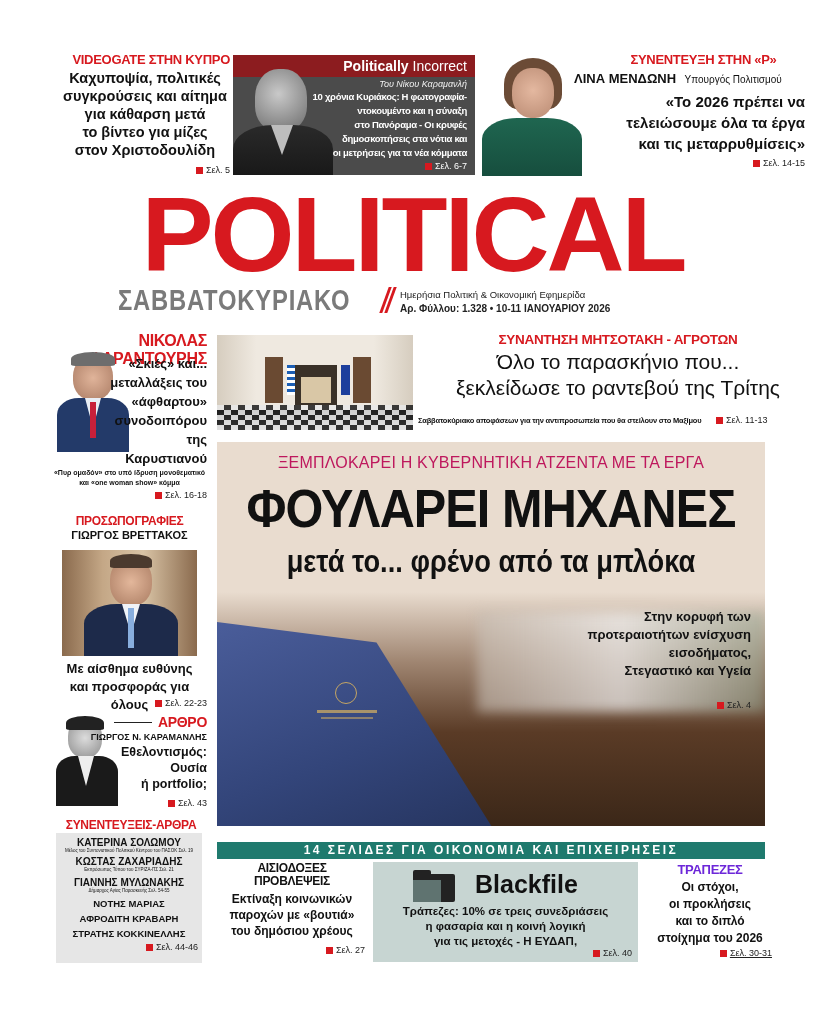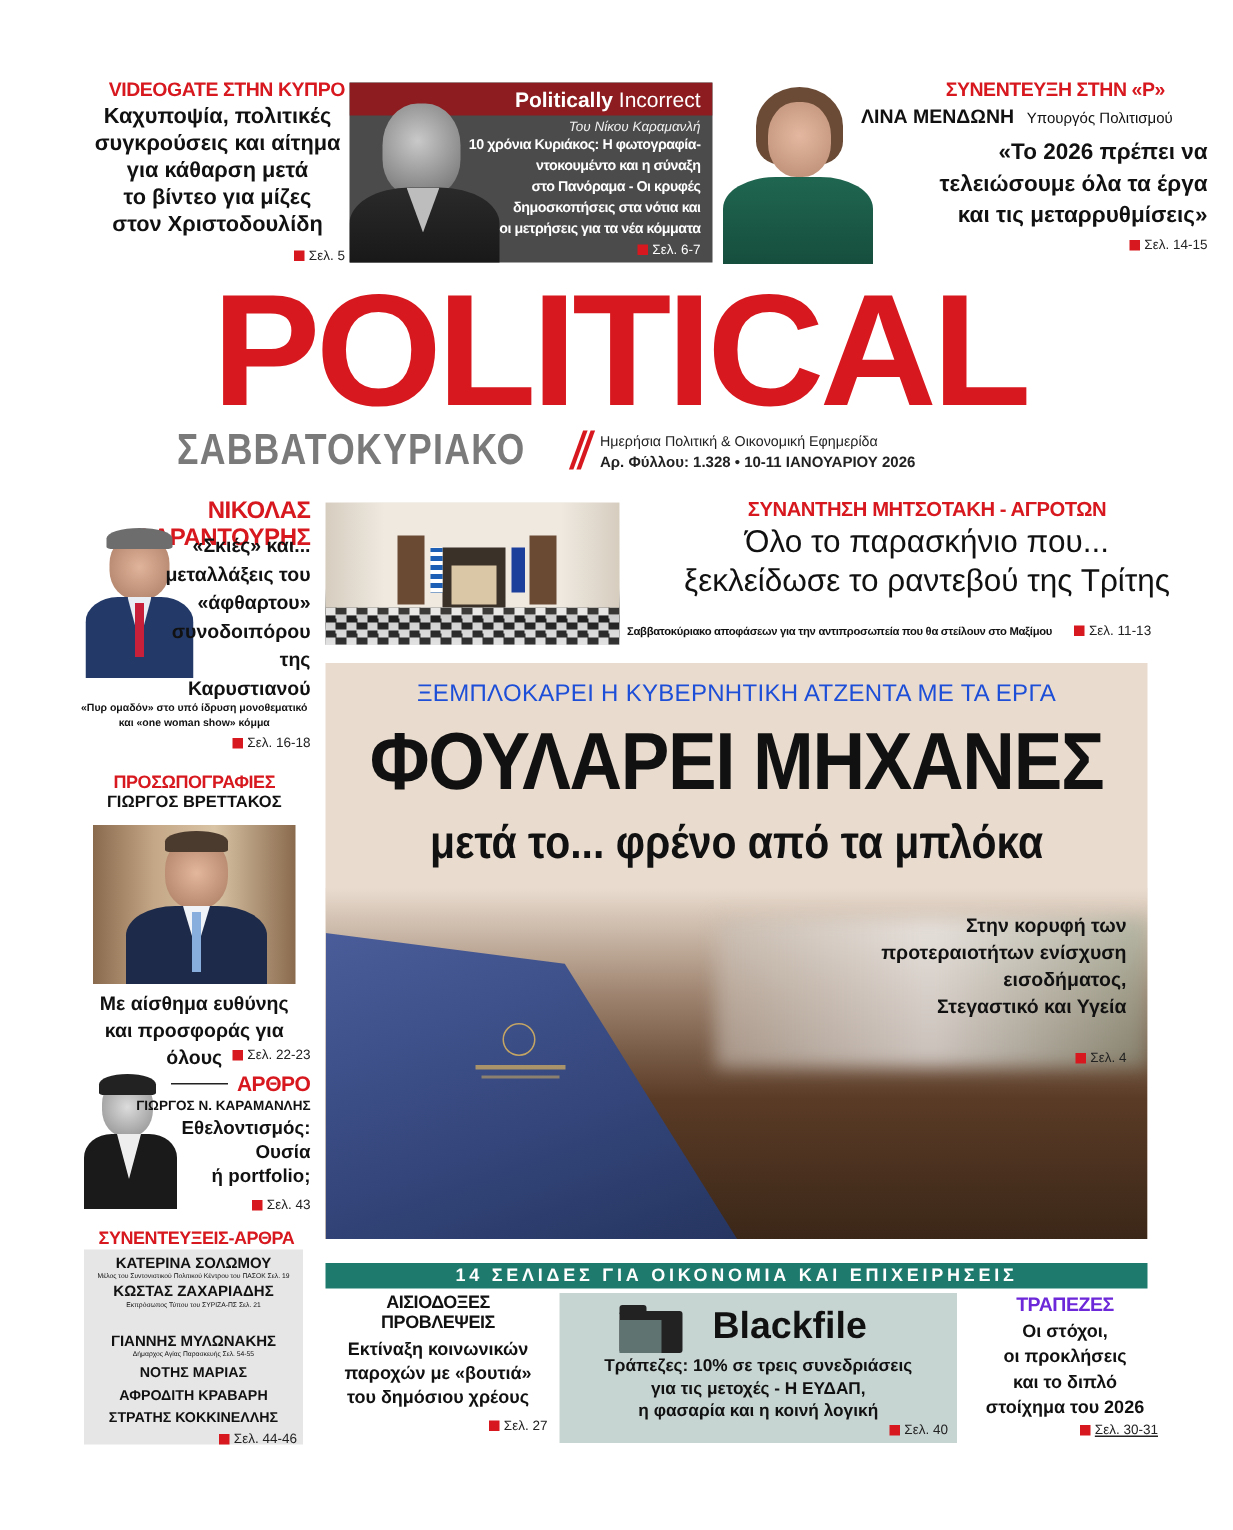--- a/index.html
+++ b/index.html
@@ -157,21 +157,21 @@
 <div class="abs kicker center" style="left:56px;top:818px;width:150px;font-size:12px;">ΣΥΝΕΝΤΕΥΞΕΙΣ-ΑΡΘΡΑ</div>
 <div class="abs" style="left:56px;top:833px;width:146px;height:130px;background:#e6e6e6;padding:4px 4px 0 4px;">
   <div class="center">
     <div class="bold" style="font-size:10px;">ΚΑΤΕΡΙΝΑ ΣΟΛΩΜΟΥ</div>
     <div style="font-size:4.5px;line-height:6px;">Μέλος του Συντονιστικού Πολιτικού Κέντρου του ΠΑΣΟΚ Σελ. 19</div>
   </div>
   <div class="center" style="margin-top:2px;">
     <div class="bold" style="font-size:10px;">ΚΩΣΤΑΣ ΖΑΧΑΡΙΑΔΗΣ</div>
     <div style="font-size:4.5px;line-height:6px;">Εκπρόσωπος Τύπου του ΣΥΡΙΖΑ-ΠΣ Σελ. 21</div>
   </div>
-  <div class="center" style="margin-top:16px;">
+  <div class="center" style="margin-top:4px;">
     <div class="bold" style="font-size:10px;">ΓΙΑΝΝΗΣ ΜΥΛΩΝΑΚΗΣ</div>
     <div style="font-size:4.5px;line-height:6px;">Δήμαρχος Αγίας Παρασκευής Σελ. 54-55</div>
   </div>
   <div class="center bold" style="font-size:9.5px;margin-top:4px;">ΝΟΤΗΣ ΜΑΡΙΑΣ</div>
   <div class="center bold" style="font-size:9.5px;margin-top:4px;">ΑΦΡΟΔΙΤΗ ΚΡΑΒΑΡΗ</div>
   <div class="center bold" style="font-size:9.5px;margin-top:4px;">ΣΤΡΑΤΗΣ ΚΟΚΚΙΝΕΛΛΗΣ</div>
   <div class="page-ref" style="margin-top:3px;">
       <span class="sq"></span>
       <span>Σελ. 44-46</span>
     </div>
@@ -202,21 +202,21 @@
 
 <div class="abs" style="left:217px;top:442px;width:548px;height:384px;background:#e9dccf;overflow:hidden;">
 
   <div class="abs" style="left:0;top:150px;width:548px;height:234px;background:linear-gradient(180deg,rgba(233,220,207,1) 0%,rgba(110,75,50,0.6) 30%,#5a3b26 60%,#3b2718 100%);">
     <div style="position:absolute;left:260px;top:20px;width:288px;height:100px;background:linear-gradient(90deg,rgba(200,190,180,0.6),rgba(240,240,240,0.7),rgba(150,170,150,0.5));filter:blur(6px);"></div>
     <div style="position:absolute;left:0;top:30px;width:275px;height:205px;background:linear-gradient(160deg,#4a5d9a,#33457a 60%,#263560);clip-path:polygon(0 0,58% 10%,100% 100%,0 100%);"></div>
     <div style="position:absolute;left:118px;top:90px;width:22px;height:22px;border:1px solid #c4a564;border-radius:50%;"></div>
     <div style="position:absolute;left:100px;top:118px;width:60px;height:3px;background:#c4a564;opacity:0.8;"></div>
     <div style="position:absolute;left:104px;top:125px;width:52px;height:2px;background:#c4a564;opacity:0.6;"></div>
   </div>
-  <div class="abs center" style="left:0;top:12px;width:548px;font-size:16px;color:#1d4ed8;letter-spacing:0.2px;">ΞΕΜΠΛΟΚΑΡΕΙ Η ΚΥΒΕΡΝΗΤΙΚΗ ΑΤΖΕΝΤΑ ΜΕ ΤΑ ΕΡΓΑ</div>
+  <div class="abs center" style="left:0;top:12px;width:548px;font-size:16px;color:#be185d;letter-spacing:0.2px;">ΞΕΜΠΛΟΚΑΡΕΙ Η ΚΥΒΕΡΝΗΤΙΚΗ ΑΤΖΕΝΤΑ ΜΕ ΤΑ ΕΡΓΑ</div>
   <div class="abs center" style="left:0;top:34px;width:548px;font-size:54px;line-height:64px;font-weight:700;color:#111;letter-spacing:-1px;transform:scaleX(0.9);transform-origin:center top;">ΦΟΥΛΑΡΕΙ ΜΗΧΑΝΕΣ</div>
   <div class="abs center" style="left:0;top:100px;width:548px;font-size:31px;line-height:40px;font-weight:700;color:#111;transform:scaleX(0.88);transform-origin:center top;">μετά το... φρένο από τα μπλόκα</div>
   <div class="abs right bold" style="right:14px;top:166px;font-size:13px;line-height:18px;color:#111;">
     <div>Στην κορυφή των</div>
     <div>προτεραιοτήτων ενίσχυση</div>
     <div>εισοδήματος,</div>
     <div>Στεγαστικό και Υγεία</div>
   </div>
   <div class="abs page-ref" style="right:14px;top:258px;">
       <span class="sq"></span>
@@ -244,22 +244,22 @@
 
 <div class="abs" style="left:373px;top:862px;width:265px;height:100px;background:#c7d5d2;">
   <div class="abs" style="left:40px;top:8px;width:42px;height:32px;">
     <div style="position:absolute;left:0;top:0;width:18px;height:6px;background:#222;border-radius:2px 2px 0 0;"></div>
     <div style="position:absolute;left:0;top:4px;width:42px;height:28px;background:#222;border-radius:2px;"></div>
     <div style="position:absolute;left:0;top:10px;width:28px;height:22px;background:#5f7370;"></div>
   </div>
   <div class="abs bold" style="left:102px;top:8px;font-size:25px;color:#111;">Blackfile</div>
   <div class="abs center bold" style="left:0;top:42px;width:265px;font-size:11.5px;line-height:15px;color:#111;">
     <div>Τράπεζες: 10% σε τρεις συνεδριάσεις</div>
+    <div>η φασαρία και η κοινή λογική</div>
     <div>για τις μετοχές - Η ΕΥΔΑΠ,</div>
-    <div>η φασαρία και η κοινή λογική</div>
   </div>
   <div class="abs page-ref" style="right:6px;top:86px;">
       <span class="sq"></span>
       <span>Σελ. 40</span>
     </div>
 </div>
 
 <div class="abs" style="left:640px;top:862px;width:140px;">
   <div class="kicker center" style="color:#6d28d9;font-size:13px;">ΤΡΑΠΕΖΕΣ</div>
   <div class="center bold" style="font-size:12px;line-height:17px;margin-top:2px;">

